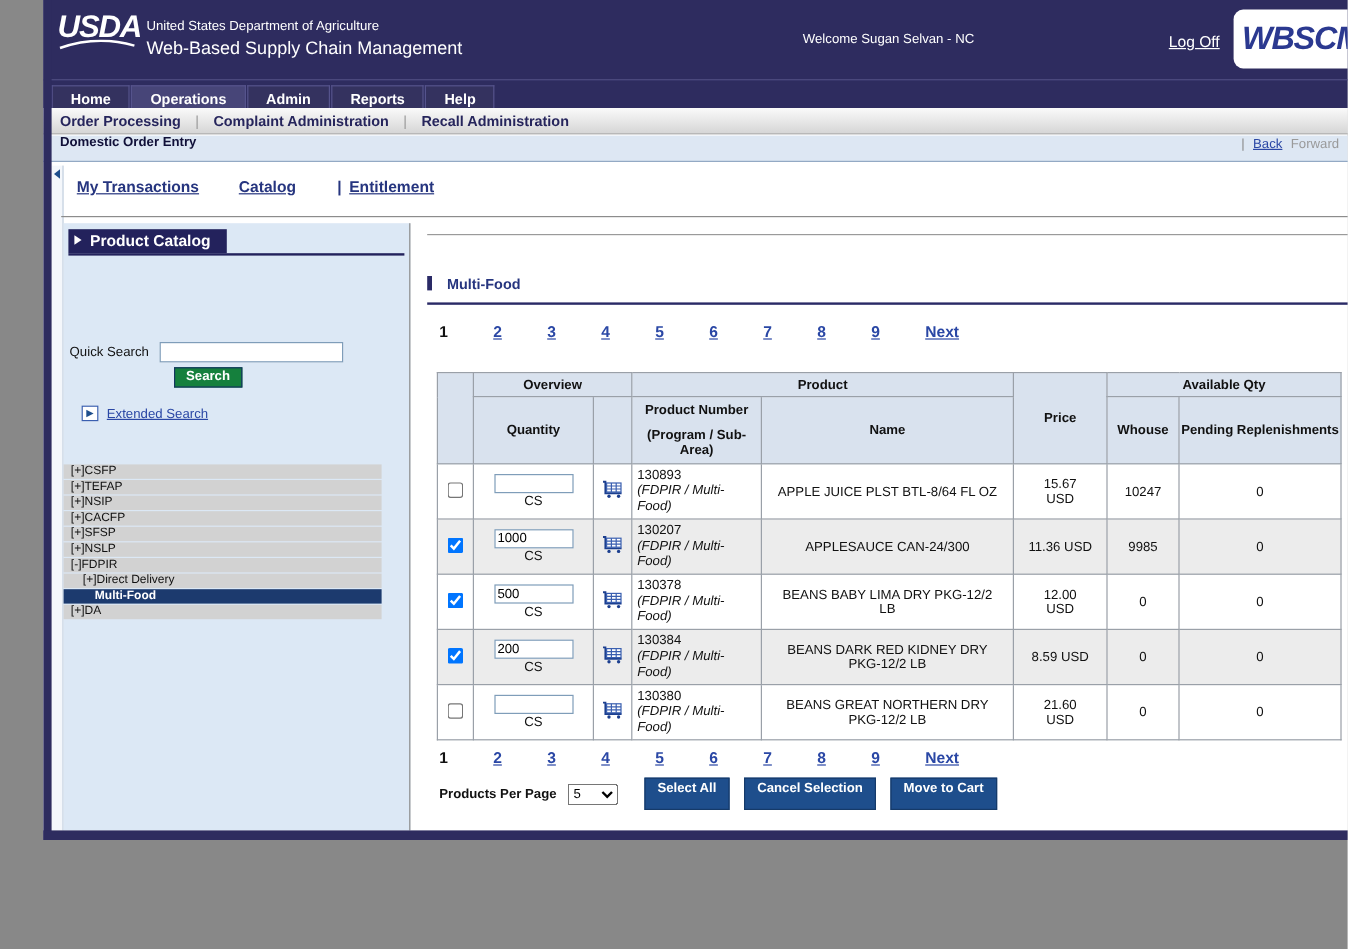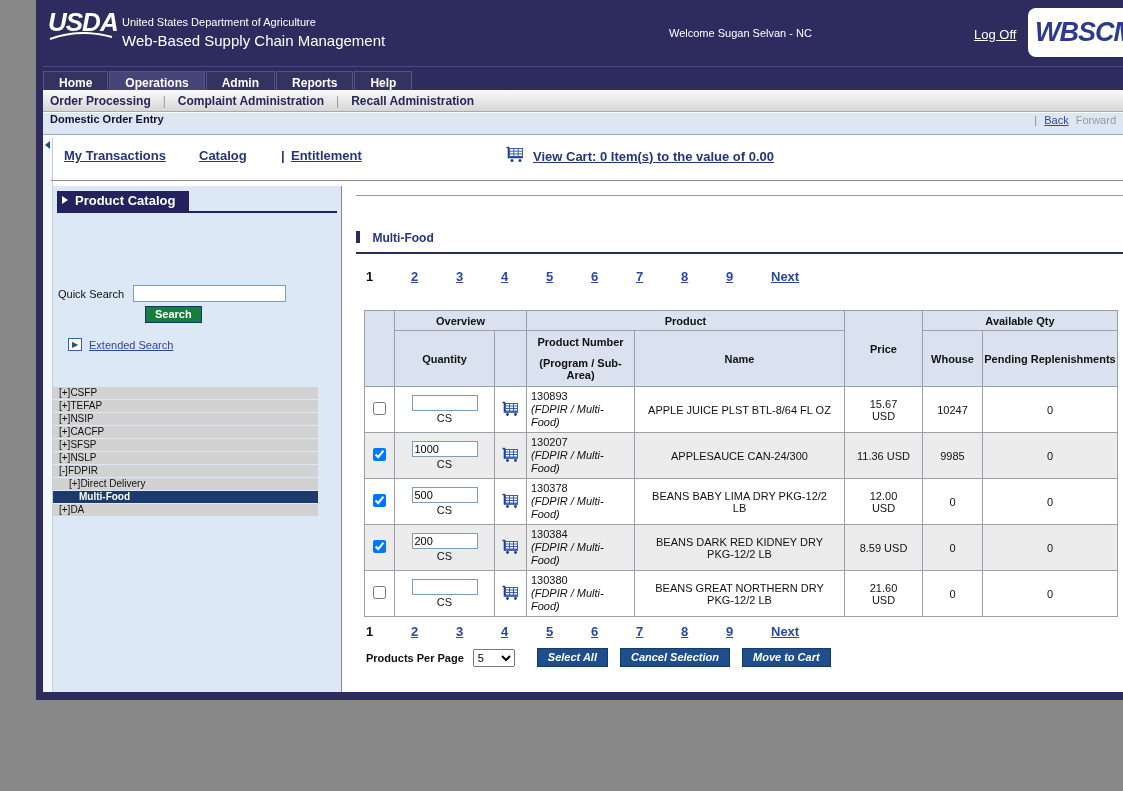--- a/index.html
+++ b/index.html
@@ -103,21 +103,21 @@
   .unit { font-size:11px; margin-top:1px; color:#111; }
   td.cell-cart { text-align:center; vertical-align:middle; }
   .cart-ico { display:inline-block; cursor:pointer; }
   td.cell-num { padding:3px 4px; vertical-align:middle; line-height:13px; color:#111; }
   .prog { font-style:italic; }
   td.cell-name, td.cell-price, td.cell-wh, td.cell-pend { text-align:center; vertical-align:middle; padding:2px 12px; color:#111; }
 
   .footer-row { position:absolute; top:462px; left:13px; display:flex; align-items:center; font-size:11px; }
   .ppp-label { font-weight:bold; color:#111; }
   .ppp-select { margin-left:9px; font-size:11px; height:18px; width:42px; }
-  .btn { margin-left:12px; background:#1e4e8c; color:#fff; font-weight:bold; font-size:11px; border:1px solid #153a69; padding:2px 10px 3px; cursor:pointer;font-style:italic; }
+  .btn { margin-left:12px; background:#1e4e8c; color:#fff; font-weight:bold; font-size:11px; border:1px solid #153a69; padding:2px 10px 11px; cursor:pointer; }
   .btn-first { margin-left:22px; }
 </style>
 </head>
 <body>
 
 <div id="window">
 
   <div class="hdr">
     <div class="usda">
       <span class="usda-text">USDA</span>
@@ -178,35 +178,20 @@
 
     <div class="collapse">
         <span class="arrow"></span>
       </div>
 
     <div class="toolbar">
       <a class="tb-link tb-mytrans" href="#">My Transactions</a>
       <a class="tb-link tb-catalog" href="#">Catalog</a>
       <span class="tb-sep">|</span>
       <a class="tb-link tb-entitlement" href="#">Entitlement</a>
-      <span class="viewcart">
-        <span class="cart-ico">
-          <svg width="21" height="17" viewBox="0 0 21 17">
-            <path d="M1.5 1.5 H3.5 V11.5 H18" fill="none" stroke="#1c3f8f" stroke-width="1.6"></path>
-            <rect x="4.5" y="2.5" width="13" height="8" fill="#fff" stroke="#3a5fb0"></rect>
-            <line x1="4.5" y1="5.2" x2="17.5" y2="5.2" stroke="#3a5fb0"></line>
-            <line x1="4.5" y1="7.9" x2="17.5" y2="7.9" stroke="#3a5fb0"></line>
-            <line x1="8.8" y1="2.5" x2="8.8" y2="10.5" stroke="#3a5fb0"></line>
-            <line x1="13.1" y1="2.5" x2="13.1" y2="10.5" stroke="#3a5fb0"></line>
-            <circle cx="7" cy="14.5" r="1.5" fill="#1c3f8f"></circle>
-            <circle cx="15" cy="14.5" r="1.5" fill="#1c3f8f"></circle>
-          </svg>
-        </span>
-        <a href="#">View Cart: 0 Item(s) to the value of 0.00</a>
-      </span>
     </div>
 
     <div class="rule"></div>
 
     <div class="sidebar">
       <div class="catalog-hdr">
         <span class="catalog-tab"><span class="notch"></span><span>Product Catalog</span></span>
       </div>
       <div class="qs-row">
         <label class="qs-label">Quick Search</label>

